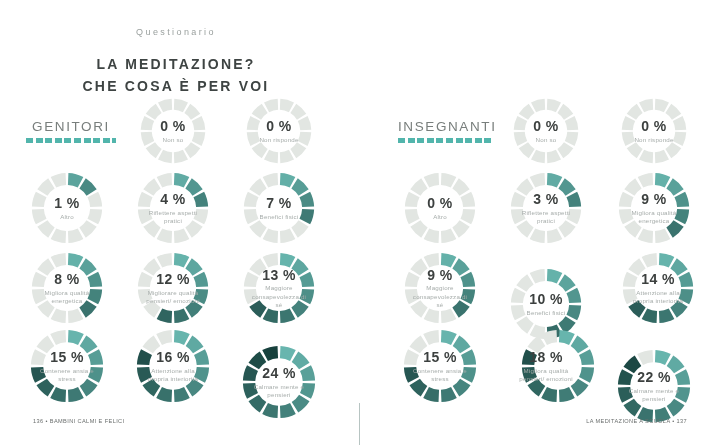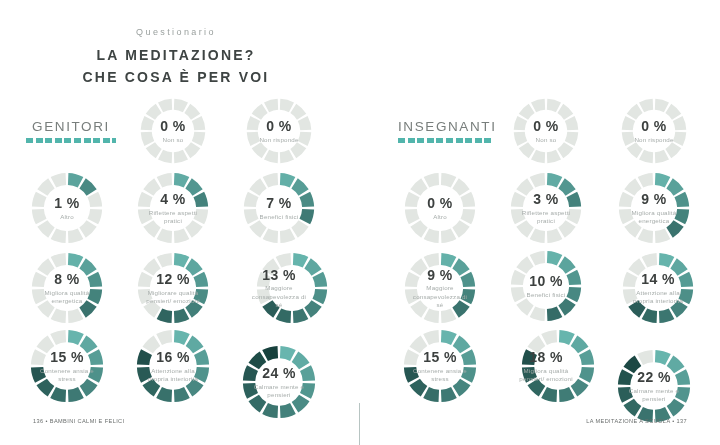--- a/index.html
+++ b/index.html
@@ -2,21 +2,21 @@
 <html style="--accent: #52B5AC; --pct: #3C403F; --label: #A6ACAA; --heading: #3E4443; --group: #787E7C;"><head>
 <meta charset="utf-8">
 <style>
   html,body{margin:0;padding:0;background:#ffffff;}
   .page{
     position:relative;width:720px;height:445px;background:#fff;overflow:hidden;
     font-family:"Liberation Sans",sans-serif;
   }
   
   .title-block{position:absolute;left:58px;top:27px;width:236px;text-align:center;}
-  .eyebrow{font-size:9px;letter-spacing:2.4px;color:#9BA19F;margin-bottom:7px;}
+  .eyebrow{font-size:9px;letter-spacing:2.4px;color:#9BA19F;margin-bottom:16px;}
   .h1{font-size:14px;font-weight:bold;letter-spacing:2.2px;color:var(--heading,#3E4443);line-height:22px;}
   
   .group-head{position:absolute;top:119px;text-align:center;}
   .group-title{font-size:13.5px;letter-spacing:1.6px;color:var(--group,#787E7C);}
   .group-dashes{
     height:5px;margin-top:4px;
     background:repeating-linear-gradient(to right,var(--accent,#52B5AC) 0 7px,transparent 7px 9.6px);
   }
   #gh0{left:26px;width:90px;}
   #gh1{left:398px;width:94px;}
@@ -187,21 +187,21 @@
           <path d="M -33.64 17.66 A 38 38 0 0 1 -37.97 1.53 L -24.98 1.00 A 25 25 0 0 0 -22.13 11.62 Z" fill="#E2E6E2"></path>
           <path d="M -37.97 -1.53 A 38 38 0 0 1 -33.64 -17.66 L -22.13 -11.62 A 25 25 0 0 0 -24.98 -1.00 Z" fill="#E2E6E2"></path>
           <path d="M -32.12 -20.31 A 38 38 0 0 1 -20.31 -32.12 L -13.36 -21.13 A 25 25 0 0 0 -21.13 -13.36 Z" fill="#E2E6E2"></path>
           <path d="M -17.66 -33.64 A 38 38 0 0 1 -1.53 -37.97 L -1.00 -24.98 A 25 25 0 0 0 -11.62 -22.13 Z" fill="#E2E6E2"></path>
         </svg>
         <div class="ctr">
           <div class="pct">12 %</div>
           <div class="lbl">Migliorare qualità pensieri/ emozioni</div>
         </div>
       </div>
-      <div class="cell" style="left: 229px; top: 238px; justify-content: flex-end;">
+      <div class="cell" style="left: 229px; top: 238px;">
         <svg width="74" height="74" viewBox="-40 -40 80 80">
           <path d="M 1.53 -37.97 A 38 38 0 0 1 17.66 -33.64 L 11.62 -22.13 A 25 25 0 0 0 1.00 -24.98 Z" fill="#66b4ac"></path>
           <path d="M 20.31 -32.12 A 38 38 0 0 1 32.12 -20.31 L 21.13 -13.36 A 25 25 0 0 0 13.36 -21.13 Z" fill="#5ea7a0"></path>
           <path d="M 33.64 -17.66 A 38 38 0 0 1 37.97 -1.53 L 24.98 -1.00 A 25 25 0 0 0 22.13 -11.62 Z" fill="#559b94"></path>
           <path d="M 37.97 1.53 A 38 38 0 0 1 33.64 17.66 L 22.13 11.62 A 25 25 0 0 0 24.98 1.00 Z" fill="#4d8f88"></path>
           <path d="M 32.12 20.31 A 38 38 0 0 1 20.31 32.12 L 13.36 21.13 A 25 25 0 0 0 21.13 13.36 Z" fill="#44827c"></path>
           <path d="M 17.66 33.64 A 38 38 0 0 1 1.53 37.97 L 1.00 24.98 A 25 25 0 0 0 11.62 22.13 Z" fill="#3c7670"></path>
           <path d="M -1.53 37.97 A 38 38 0 0 1 -17.66 33.64 L -11.62 22.13 A 25 25 0 0 0 -1.00 24.98 Z" fill="#336a64"></path>
           <path d="M -20.31 32.12 A 38 38 0 0 1 -32.12 20.31 L -21.13 13.36 A 25 25 0 0 0 -13.36 21.13 Z" fill="#2b5d59"></path>
           <path d="M -33.64 17.66 A 38 38 0 0 1 -37.97 1.53 L -24.98 1.00 A 25 25 0 0 0 -22.13 11.62 Z" fill="#E2E6E2"></path>
@@ -387,21 +387,21 @@
           <path d="M -33.64 17.66 A 38 38 0 0 1 -37.97 1.53 L -24.98 1.00 A 25 25 0 0 0 -22.13 11.62 Z" fill="#E2E6E2"></path>
           <path d="M -37.97 -1.53 A 38 38 0 0 1 -33.64 -17.66 L -22.13 -11.62 A 25 25 0 0 0 -24.98 -1.00 Z" fill="#E2E6E2"></path>
           <path d="M -32.12 -20.31 A 38 38 0 0 1 -20.31 -32.12 L -13.36 -21.13 A 25 25 0 0 0 -21.13 -13.36 Z" fill="#E2E6E2"></path>
           <path d="M -17.66 -33.64 A 38 38 0 0 1 -1.53 -37.97 L -1.00 -24.98 A 25 25 0 0 0 -11.62 -22.13 Z" fill="#E2E6E2"></path>
         </svg>
         <div class="ctr">
           <div class="pct">9 %</div>
           <div class="lbl">Maggiore consapevolezza di sé</div>
         </div>
       </div>
-      <div class="cell" style="left: 496px; top: 236px;">
+      <div class="cell" style="left: 496px; top: 254px;">
         <svg width="74" height="74" viewBox="-40 -40 80 80">
           <path d="M 1.53 -37.97 A 38 38 0 0 1 17.66 -33.64 L 11.62 -22.13 A 25 25 0 0 0 1.00 -24.98 Z" fill="#65b2aa"></path>
           <path d="M 20.31 -32.12 A 38 38 0 0 1 32.12 -20.31 L 21.13 -13.36 A 25 25 0 0 0 13.36 -21.13 Z" fill="#5ca49d"></path>
           <path d="M 33.64 -17.66 A 38 38 0 0 1 37.97 -1.53 L 24.98 -1.00 A 25 25 0 0 0 22.13 -11.62 Z" fill="#52968f"></path>
           <path d="M 37.97 1.53 A 38 38 0 0 1 33.64 17.66 L 22.13 11.62 A 25 25 0 0 0 24.98 1.00 Z" fill="#488882"></path>
           <path d="M 32.12 20.31 A 38 38 0 0 1 20.31 32.12 L 13.36 21.13 A 25 25 0 0 0 21.13 13.36 Z" fill="#3e7a74"></path>
           <path d="M 17.66 33.64 A 38 38 0 0 1 1.53 37.97 L 1.00 24.98 A 25 25 0 0 0 11.62 22.13 Z" fill="#356c67"></path>
           <path d="M -1.53 37.97 A 38 38 0 0 1 -17.66 33.64 L -11.62 22.13 A 25 25 0 0 0 -1.00 24.98 Z" fill="#E2E6E2"></path>
           <path d="M -20.31 32.12 A 38 38 0 0 1 -32.12 20.31 L -21.13 13.36 A 25 25 0 0 0 -13.36 21.13 Z" fill="#E2E6E2"></path>
           <path d="M -33.64 17.66 A 38 38 0 0 1 -37.97 1.53 L -24.98 1.00 A 25 25 0 0 0 -22.13 11.62 Z" fill="#E2E6E2"></path>

